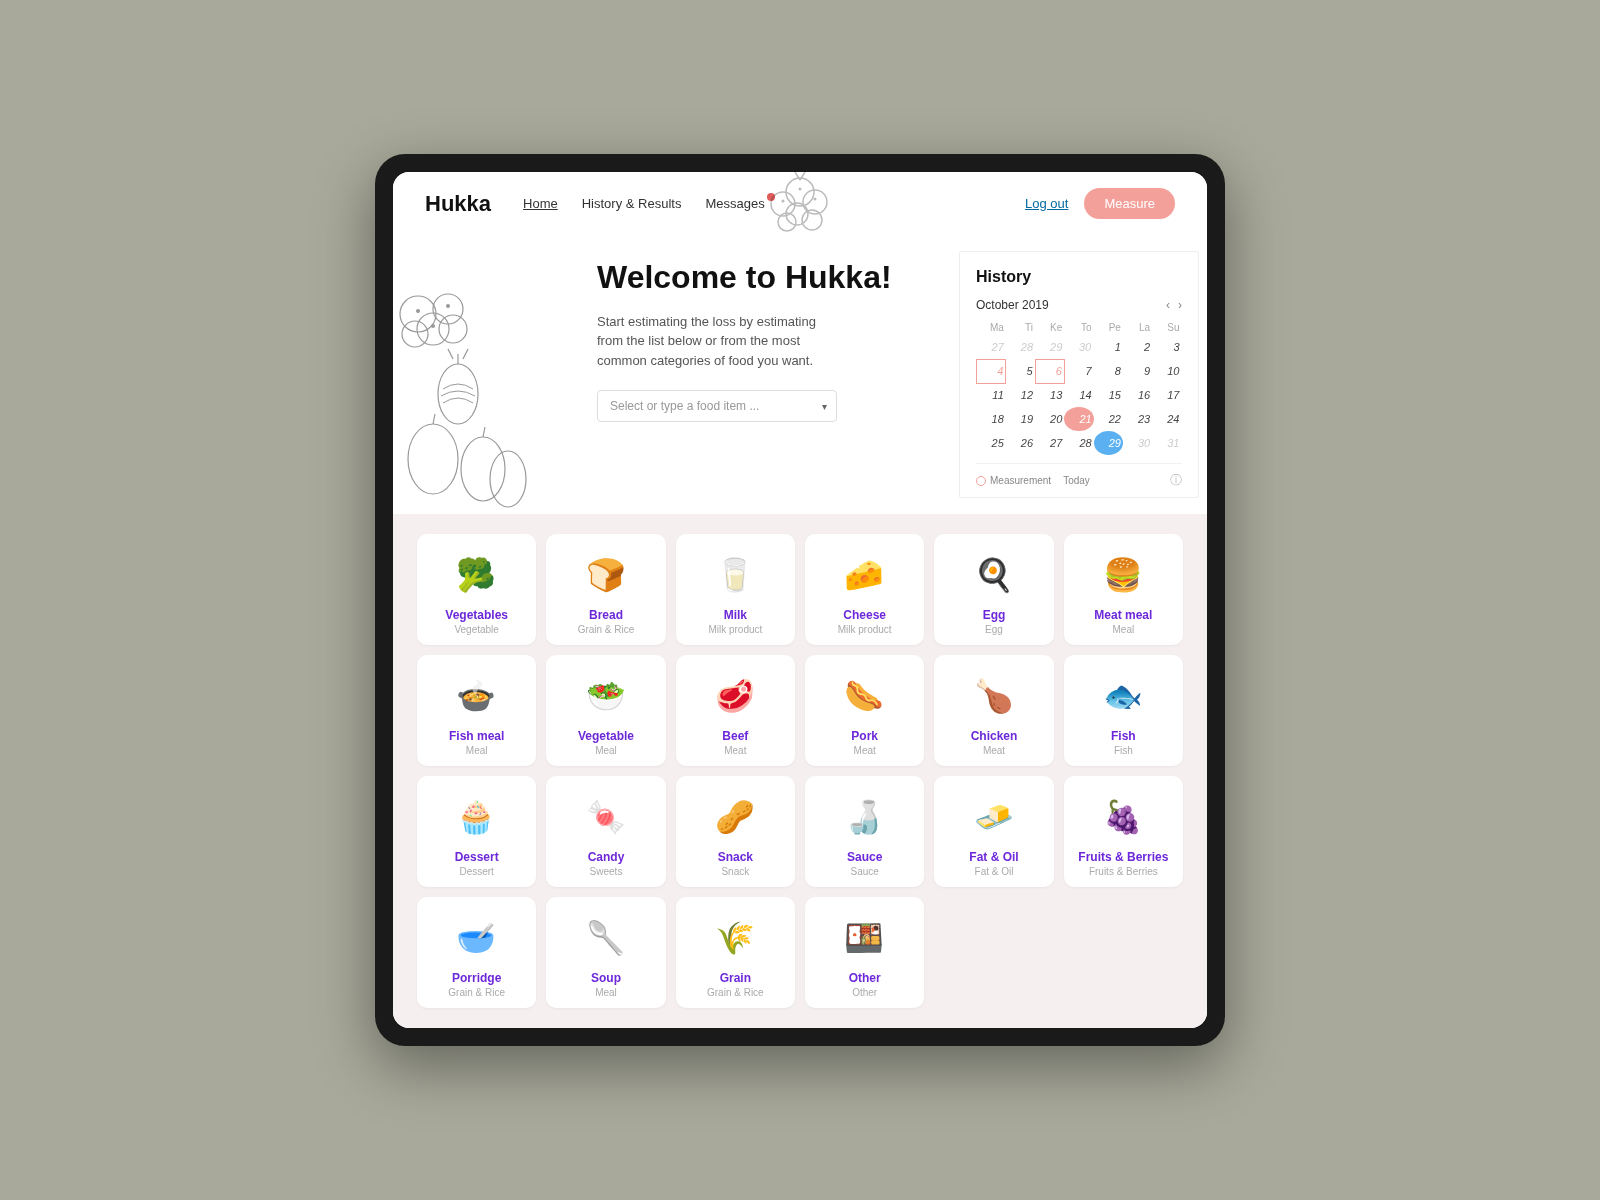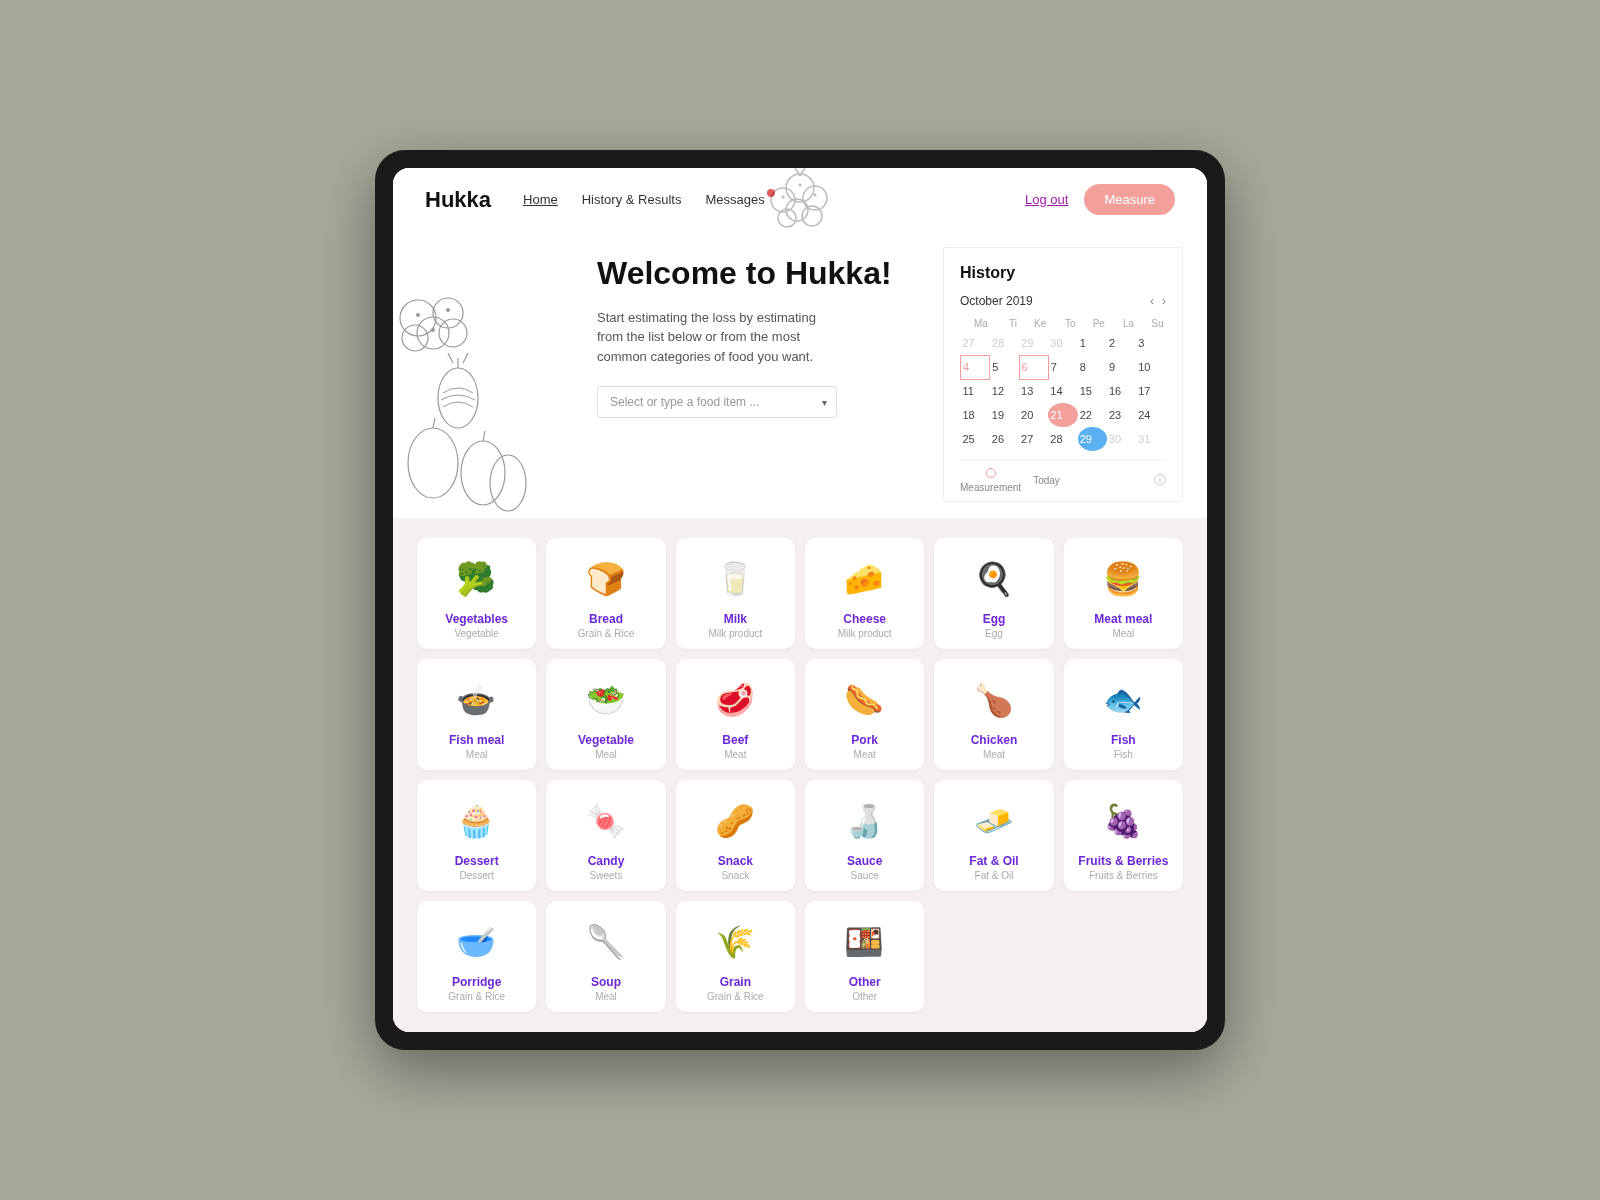--- a/index.html
+++ b/index.html
@@ -65,21 +65,21 @@
       right: -10px;
     }
     .header-right {
       margin-left: auto;
       display: flex;
       align-items: center;
       gap: 16px;
     }
     .logout-btn {
       font-size: 13px;
-      color: #a21caf;
+      color: #0369a1;
       text-decoration: underline;
       cursor: pointer;
       background: none;
       border: none;
     }
     .measure-btn {
       background: #f4a09a;
       color: #fff;
       border: none;
       border-radius: 20px;
@@ -146,21 +146,21 @@
       font-size: 10px;
       color: #666;
     }
     
     .history-panel {
       width: 240px;
       flex-shrink: 0;
       padding: 16px 16px 8px 16px;
       border: 1px solid #eee;
       border-radius: 2px;
-      margin: 16px 24px 16px 0;
+      margin: 16px 8px 16px 0;
       background: #fff;
     }
     .history-title {
       font-size: 16px;
       font-weight: 600;
       color: #111;
       margin-bottom: 12px;
     }
     .calendar-header {
       display: flex;
@@ -191,26 +191,27 @@
     .calendar-grid th {
       font-size: 10px;
       color: #aaa;
       text-align: right;
       padding: 2px;
       font-weight: 400;
     }
     .calendar-grid td {
       font-size: 11px;
       color: #444;
-      text-align: left;
+      text-align: right;
       padding: 3px 2px;
       width: 28px;
       height: 24px;
       cursor: pointer;
       border-radius: 50%;
+      font-style: italic;
     }
     .calendar-grid td.other-month { color: #ccc; }
     .calendar-grid td.has-data {
       border: 1px solid #f4a09a;
       border-radius: 50%;
       color: #f4a09a;
     }
     .calendar-grid td.today {
       background: #5ab0f0;
       border-radius: 50%;
@@ -228,21 +229,20 @@
       margin-top: 8px;
       padding-top: 8px;
       border-top: 1px solid #f0f0f0;
     }
     .cal-legend {
       display: flex;
       align-items: center;
       gap: 4px;
       font-size: 10px;
       color: #888;
-      flex-direction: column;
     }
     .cal-legend-dot {
       width: 10px;
       height: 10px;
       border: 1px solid #f4a09a;
       border-radius: 50%;
     }
     .cal-today-btn {
       font-size: 10px;
       color: #888;

